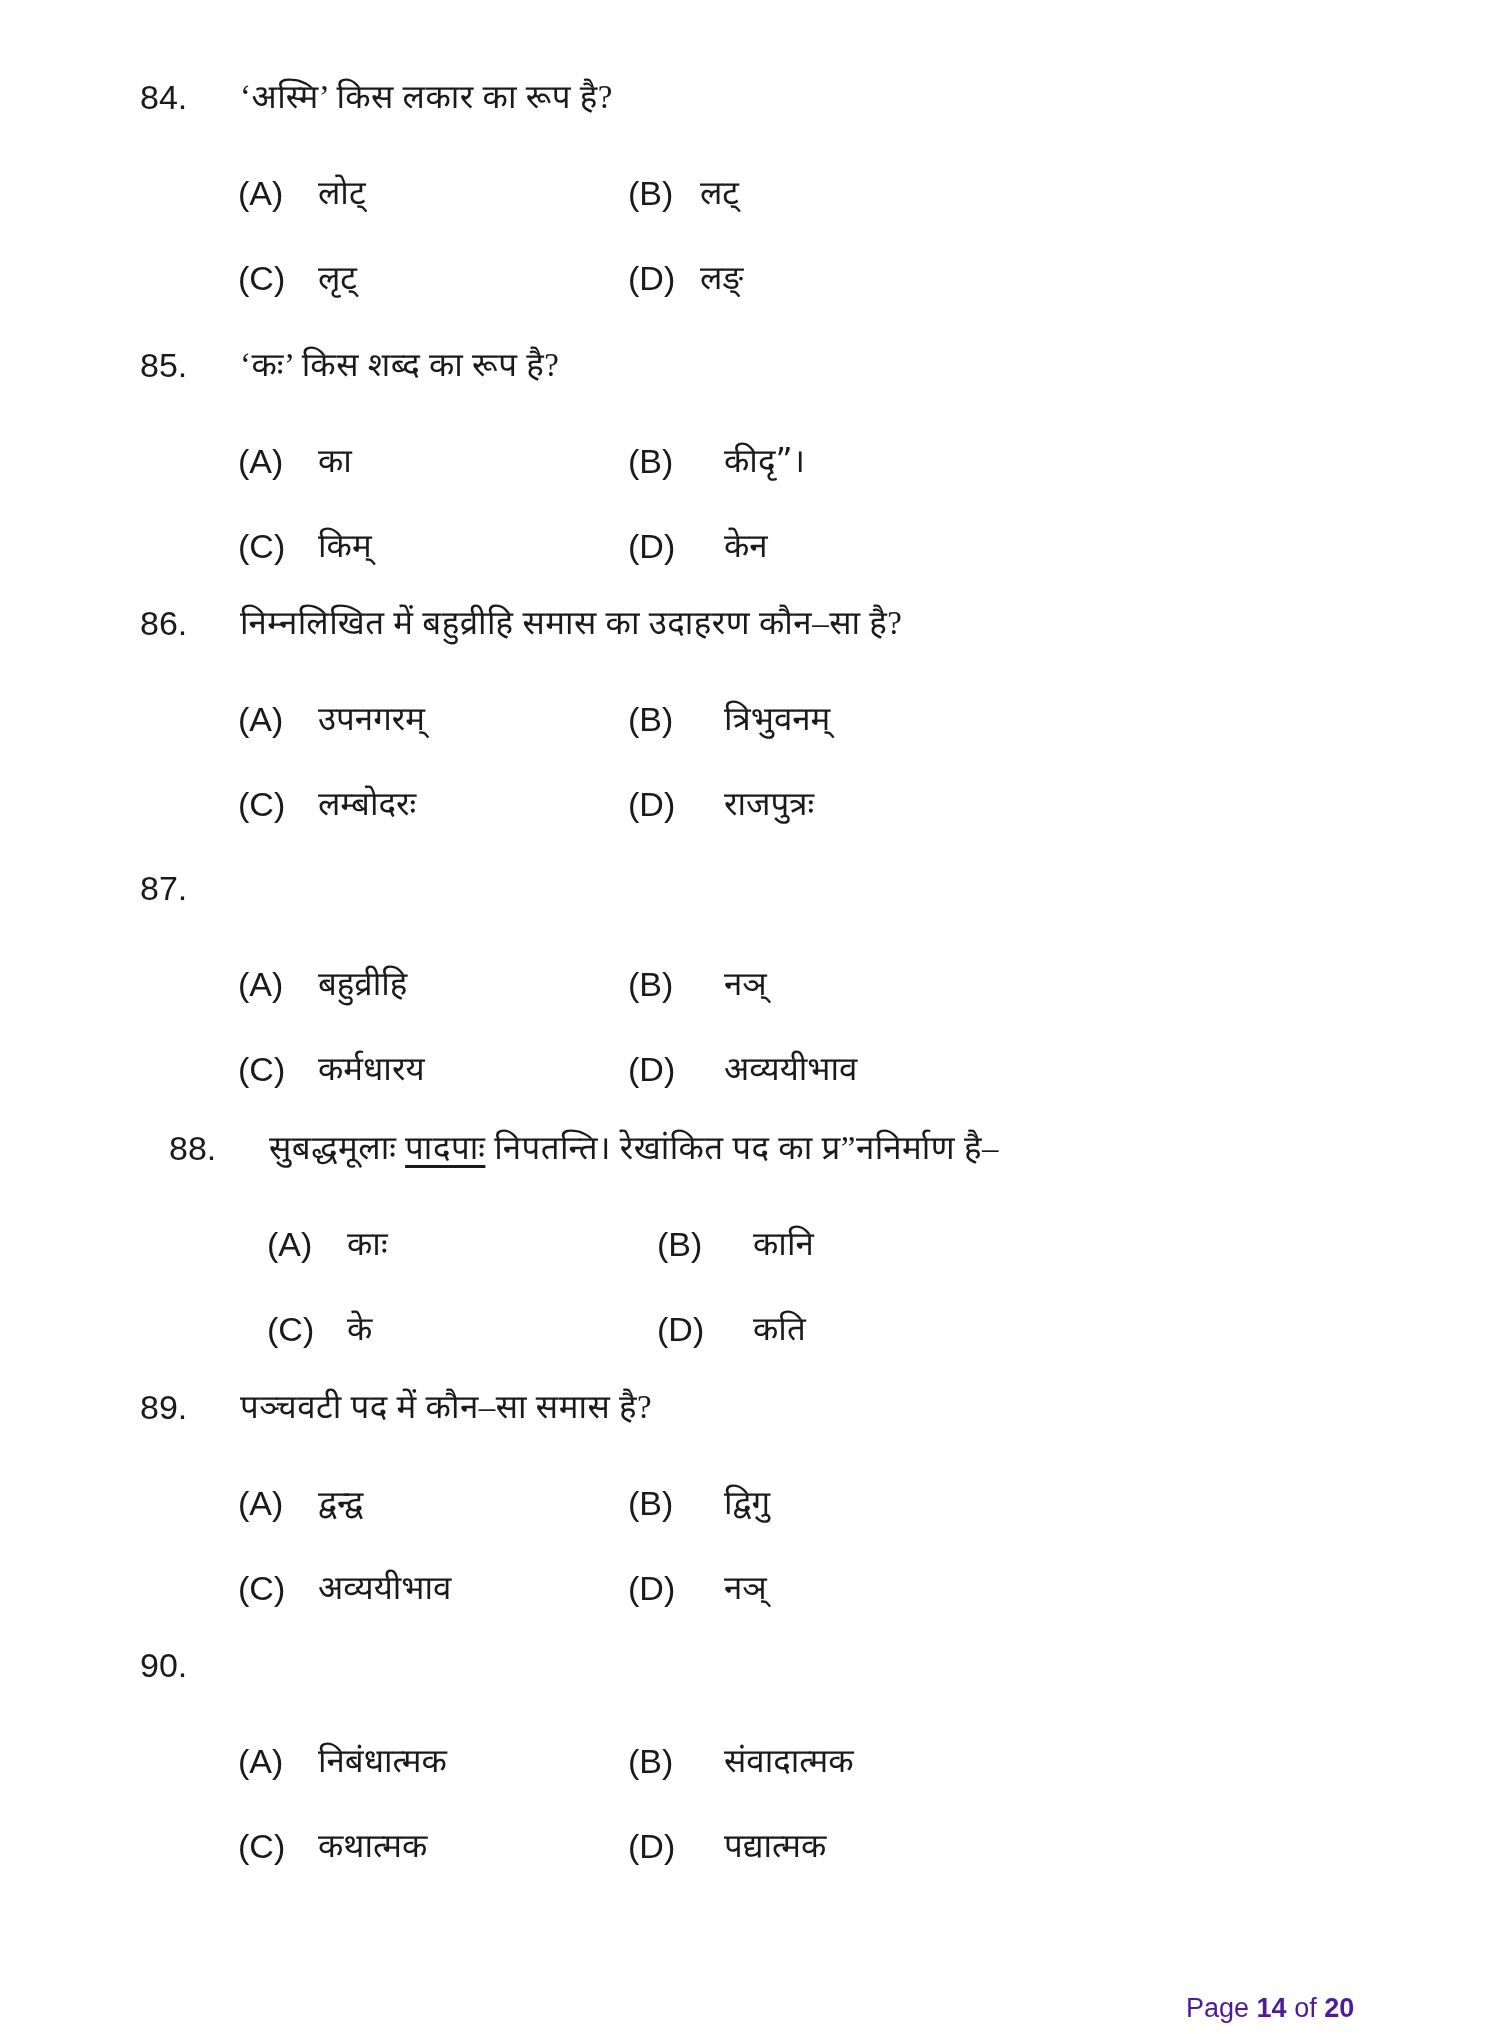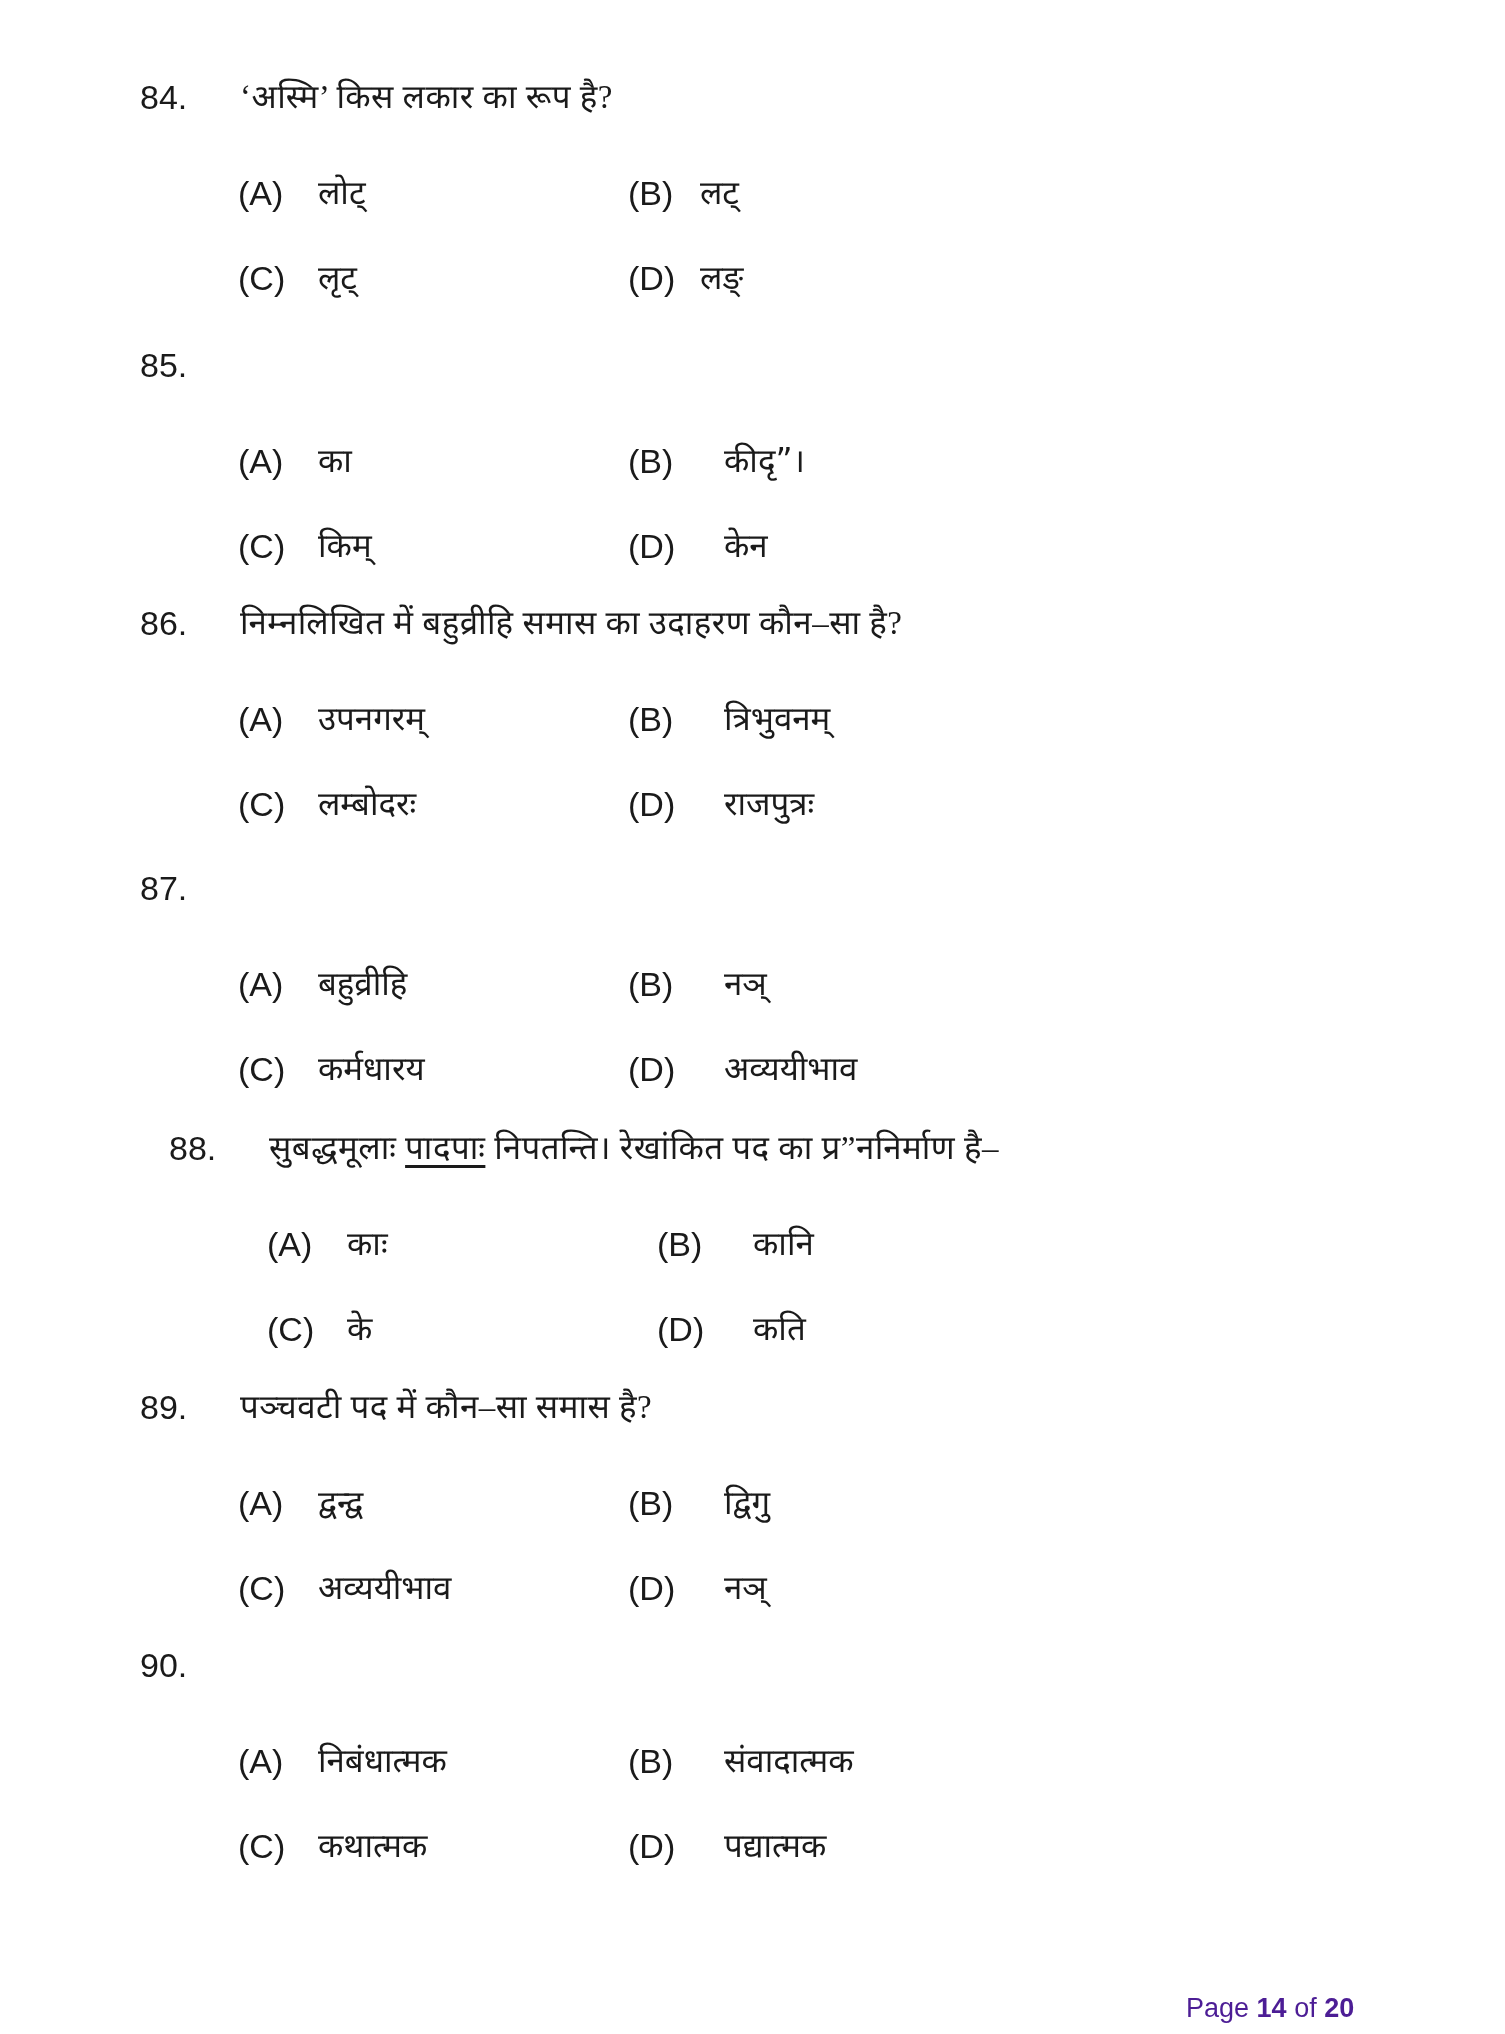--- a/index.html
+++ b/index.html
@@ -46,20 +46,21 @@
       <span class="opt-text">लृट्</span>
     </div>
     <div class="opt d tight">
       <span class="opt-letter">(D)</span>
       <span class="opt-text">लङ्</span>
     </div>
   </div>
 
   <div class="question" style="top:343px;">
     <span class="q-num">85.</span>
+    <span class="q-text">‘कः’ किस शब्द का रूप है?</span>
     <div class="opt a">
       <span class="opt-letter">(A)</span>
       <span class="opt-text">का</span>
     </div>
     <div class="opt b">
       <span class="opt-letter">(B)</span>
       <span class="opt-text">कीदृ”।</span>
     </div>
     <div class="opt c">
       <span class="opt-letter">(C)</span>

